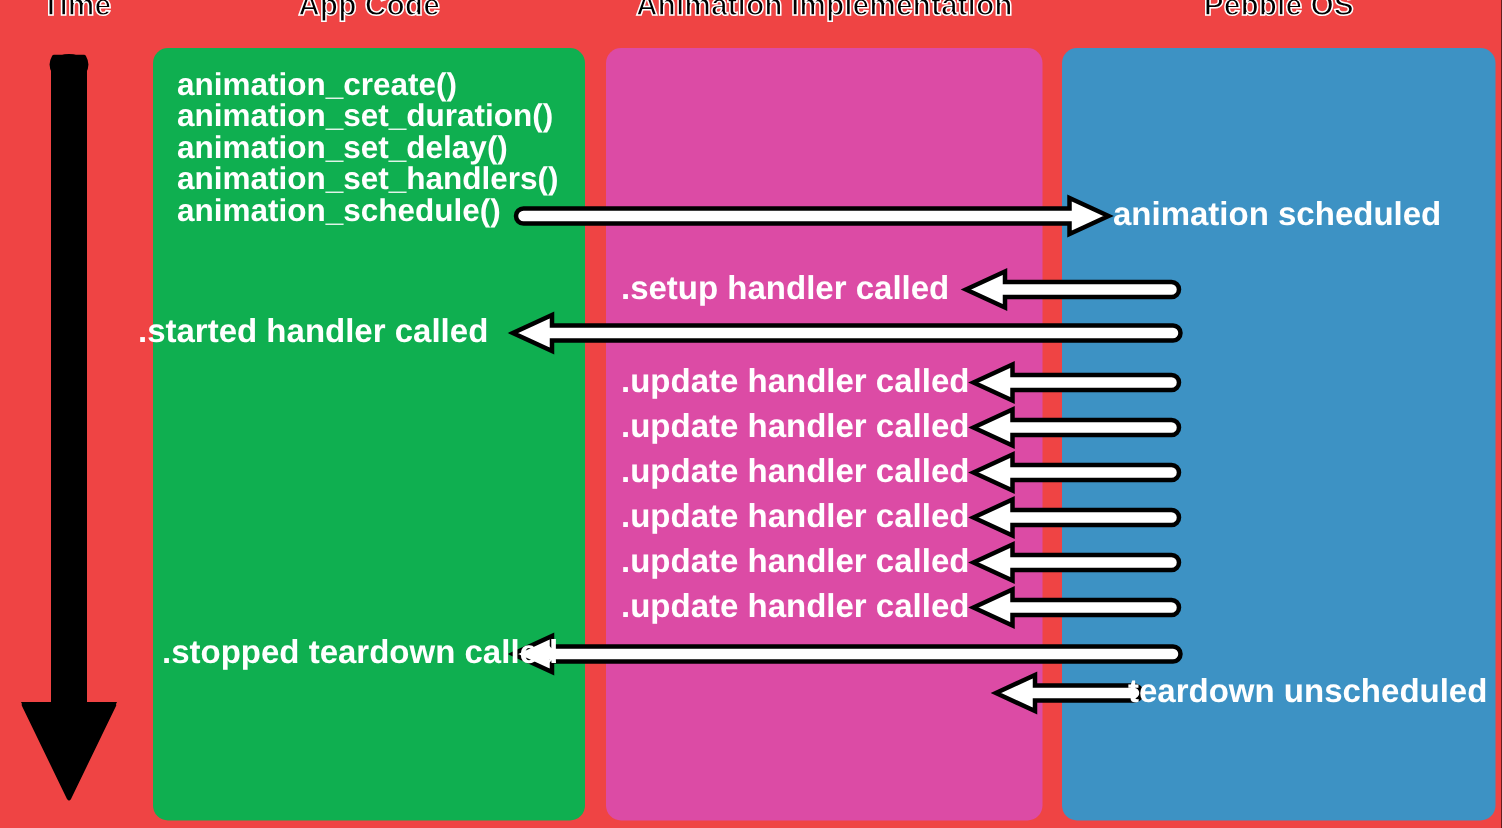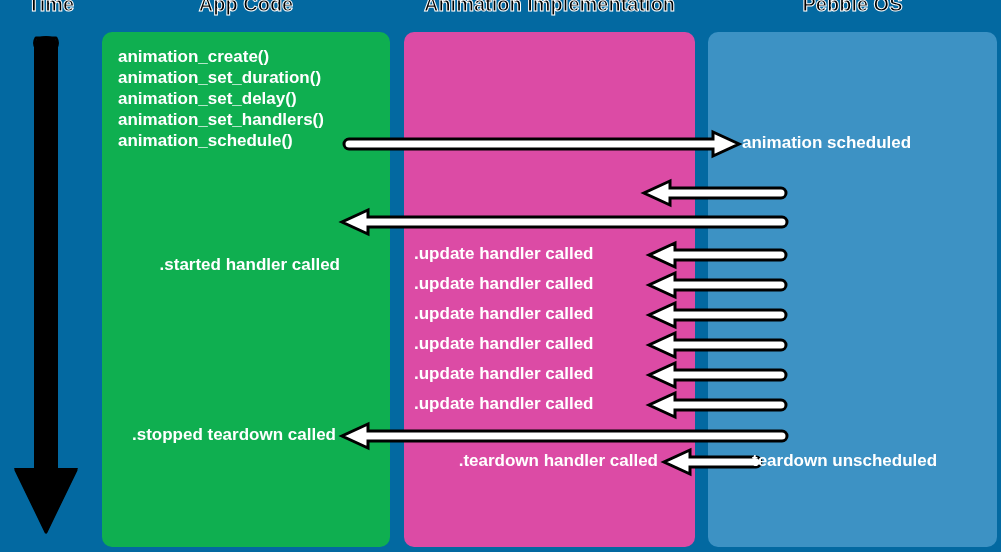--- a/index.html
+++ b/index.html
@@ -7,21 +7,21 @@
     padding: 0;
     background: #000000;
   }
   body {
     font-family: "Liberation Sans", sans-serif;
   }
   #stage {
     position: relative;
     width: 1001px;
     height: 552px;
-    background: #0369a1;
+    background: #ef4444;
     overflow: hidden;
   }
 
   
   .col-header {
     position: absolute;
     top: -7px;
     font-size: 20px;
     font-weight: bold;
     color: #000000;
@@ -38,29 +38,29 @@
     box-sizing: border-box;
   }
   .lane-app   { background: #0FAF50; }
   .lane-impl  { background: #DC4BA5; }
   .lane-os    { background: #3D92C4; }
 
   
   .code-block {
     position: absolute;
     color: #ffffff;
-    font-size: 17px;
+    font-size: 21px;
     font-weight: bold;
     line-height: 21px;
     white-space: pre-line;
   }
   .row-label {
     position: absolute;
     color: #ffffff;
-    font-size: 17px;
+    font-size: 22px;
     font-weight: bold;
     white-space: nowrap;
     line-height: 20px;
   }
   .row-label.right-align {
     text-align: right;
   }
 
   
   .arrow-svg {
@@ -186,29 +186,29 @@
   </svg>
 
   <div class="code-block" style="left:118px; top:46px; width:265px;">animation_create()
 animation_set_duration()
 animation_set_delay()
 animation_set_handlers()
 animation_schedule()</div>
 
   <div class="row-label" style="left:742px; top:133px;">animation scheduled</div>
 
-
-  <div class="row-label right-align" style="left:112px; top:211px; width:228px;margin-top:44px;">.started handler called</div>
+  <div class="row-label" style="left:414px; top:182px;">.setup handler called</div>
+
+  <div class="row-label right-align" style="left:92px; top:211px; width:228px;">.started handler called</div>
 
   <div class="row-label" style="left:414px; top:244px;">.update handler called</div>
   <div class="row-label" style="left:414px; top:274px;">.update handler called</div>
   <div class="row-label" style="left:414px; top:304px;">.update handler called</div>
   <div class="row-label" style="left:414px; top:334px;">.update handler called</div>
   <div class="row-label" style="left:414px; top:364px;">.update handler called</div>
   <div class="row-label" style="left:414px; top:394px;">.update handler called</div>
 
   <div class="row-label right-align" style="left:108px; top:425px; width:228px;">.stopped teardown called</div>
 
-  <div class="row-label right-align" style="left:410px; top:451px; width:248px;">.teardown handler called</div>
 
   <div class="row-label" style="left:752px; top:451px;">teardown unscheduled</div>
 
 </div>
 
 </body></html>

